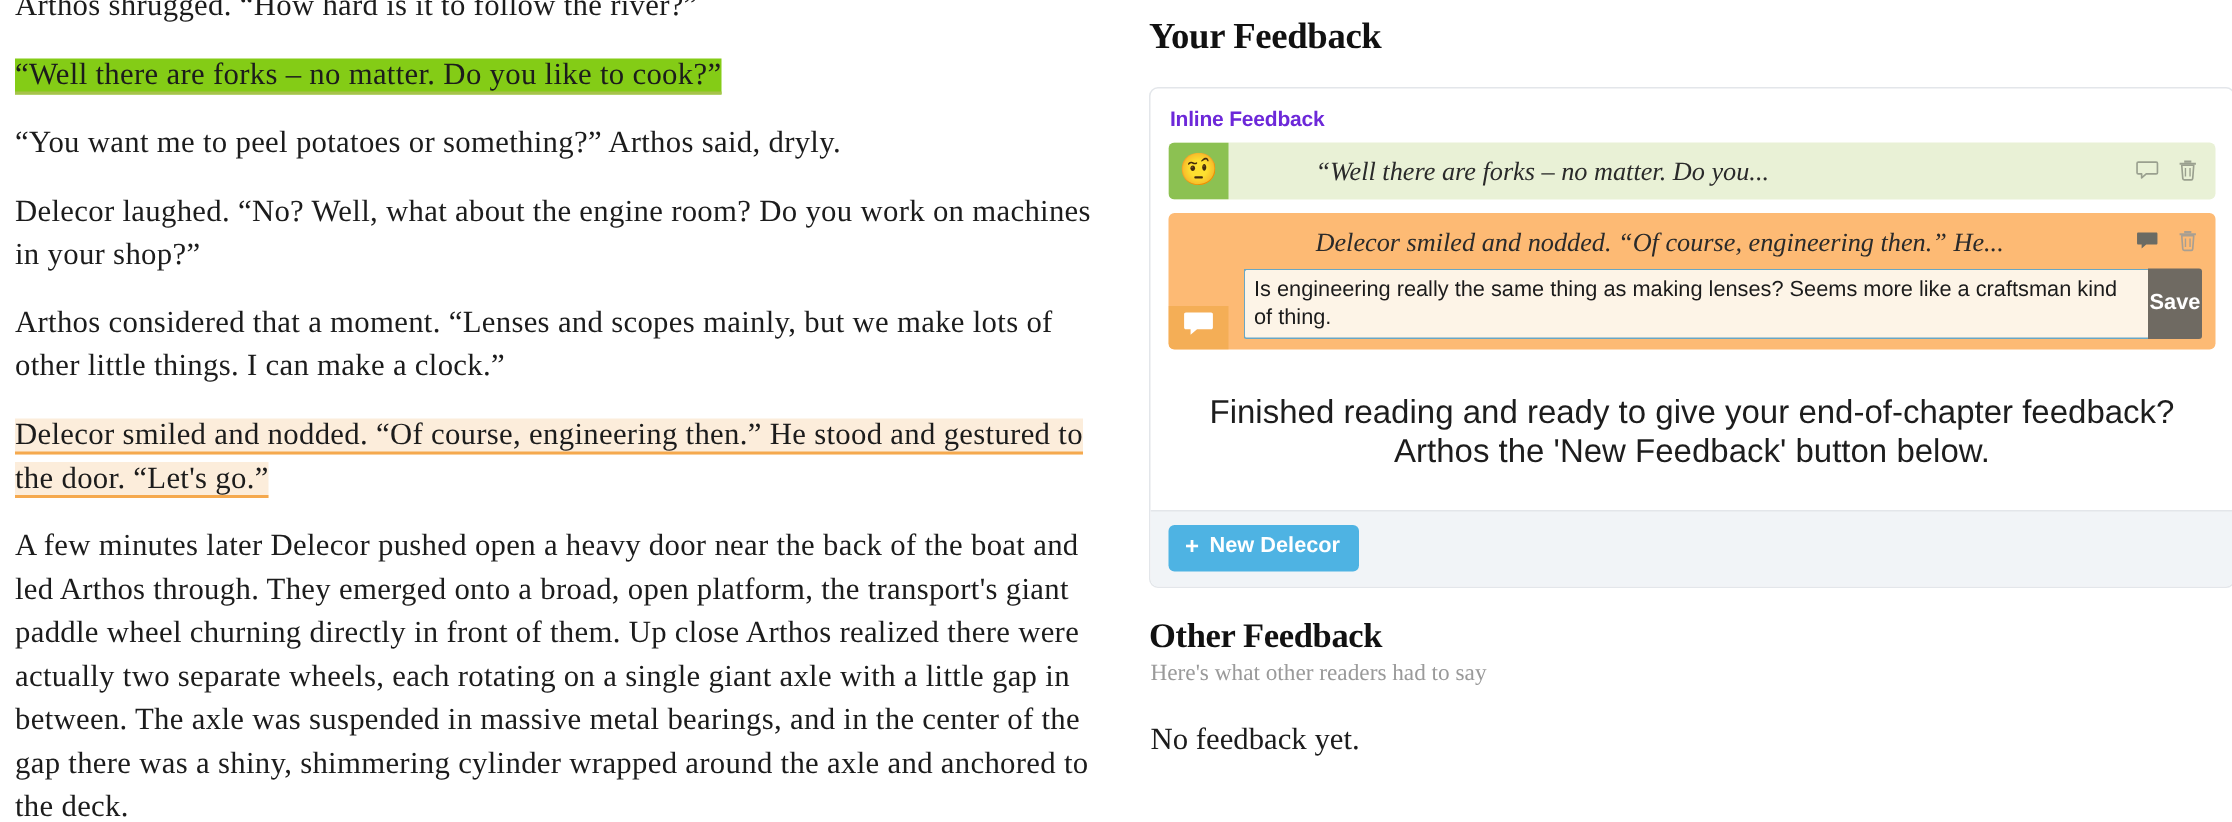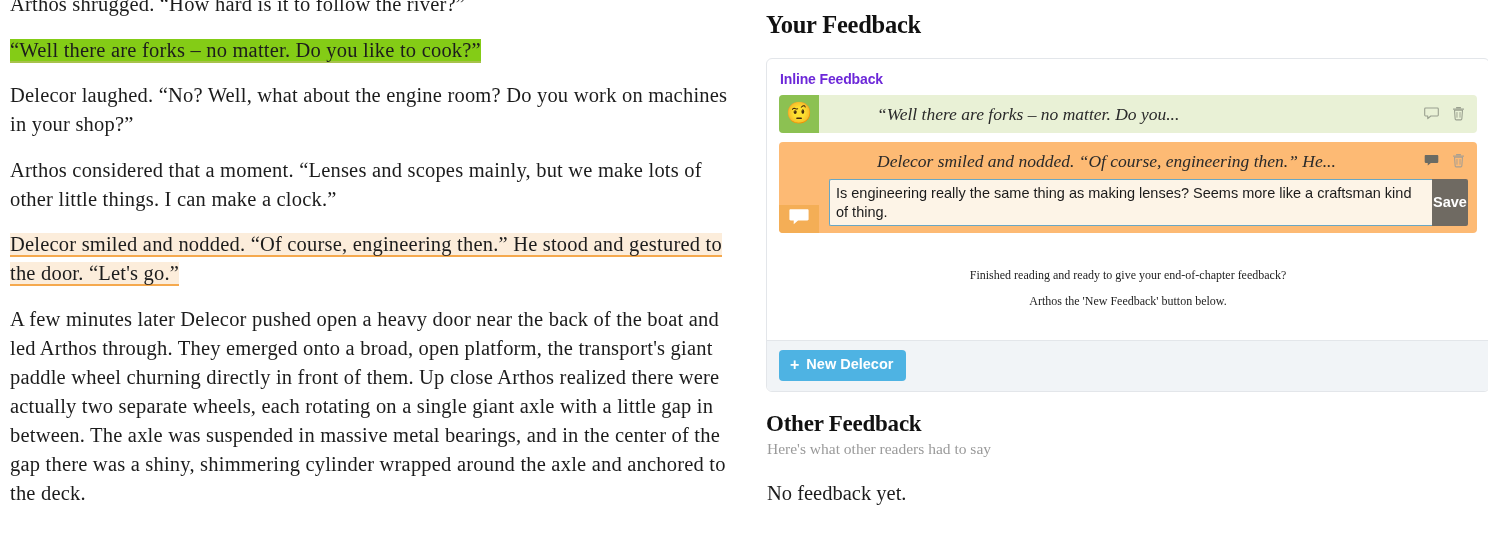--- a/index.html
+++ b/index.html
@@ -182,22 +182,22 @@
     font-family: "Liberation Sans", sans-serif;
     font-weight: bold;
     font-size: 14.5px;
     border-radius: 0 2px 2px 0;
     cursor: pointer;
     padding: 0;
   }
 
   .fb-prompt {
     text-align: center;
-    font-family: Liberation Serif, serif;
-    font-size: 12px;
+    font-family: Liberation Sans, sans-serif;
+    font-size: 22px;
     line-height: 26px;
     color: #1d1d1d;
     padding: 20px 10px 22px 10px;
   }
   .fb-prompt-line { display: block; }
 
   .fb-card-footer {
     background: #f1f4f7;
     border-top: 1px solid #e3e6ea;
     padding: 9px 12px 10px 12px;
@@ -250,20 +250,21 @@
 
 <div class="page">
 
   <div class="reader-col">
     <p class="para">Arthos shrugged. “How hard is it to follow the river?”</p>
 
     <div class="para-wrap">
       <span class="para hl-green">“Well there are forks – no matter. Do you like to cook?”</span>
     </div>
 
+    <p class="para">“You want me to peel potatoes or something?” Arthos said, dryly.</p>
     <p class="para">Delecor laughed. “No? Well, what about the engine room? Do you work on machines in your shop?”</p>
     <p class="para">Arthos considered that a moment. “Lenses and scopes mainly, but we make lots of other little things. I can make a clock.”</p>
 
     <div class="para-wrap">
       <span class="para hl-orange">Delecor smiled and nodded. “Of course, engineering then.” He stood and gestured to the door. “Let's go.”</span>
     </div>
 
     <p class="para">A few minutes later Delecor pushed open a heavy door near the back of the boat and led Arthos through. They emerged onto a broad, open platform, the transport's giant paddle wheel churning directly in front of them. Up close Arthos realized there were actually two separate wheels, each rotating on a single giant axle with a little gap in between. The axle was suspended in massive metal bearings, and in the center of the gap there was a shiny, shimmering cylinder wrapped around the axle and anchored to the deck.</p>
   </div>
 

